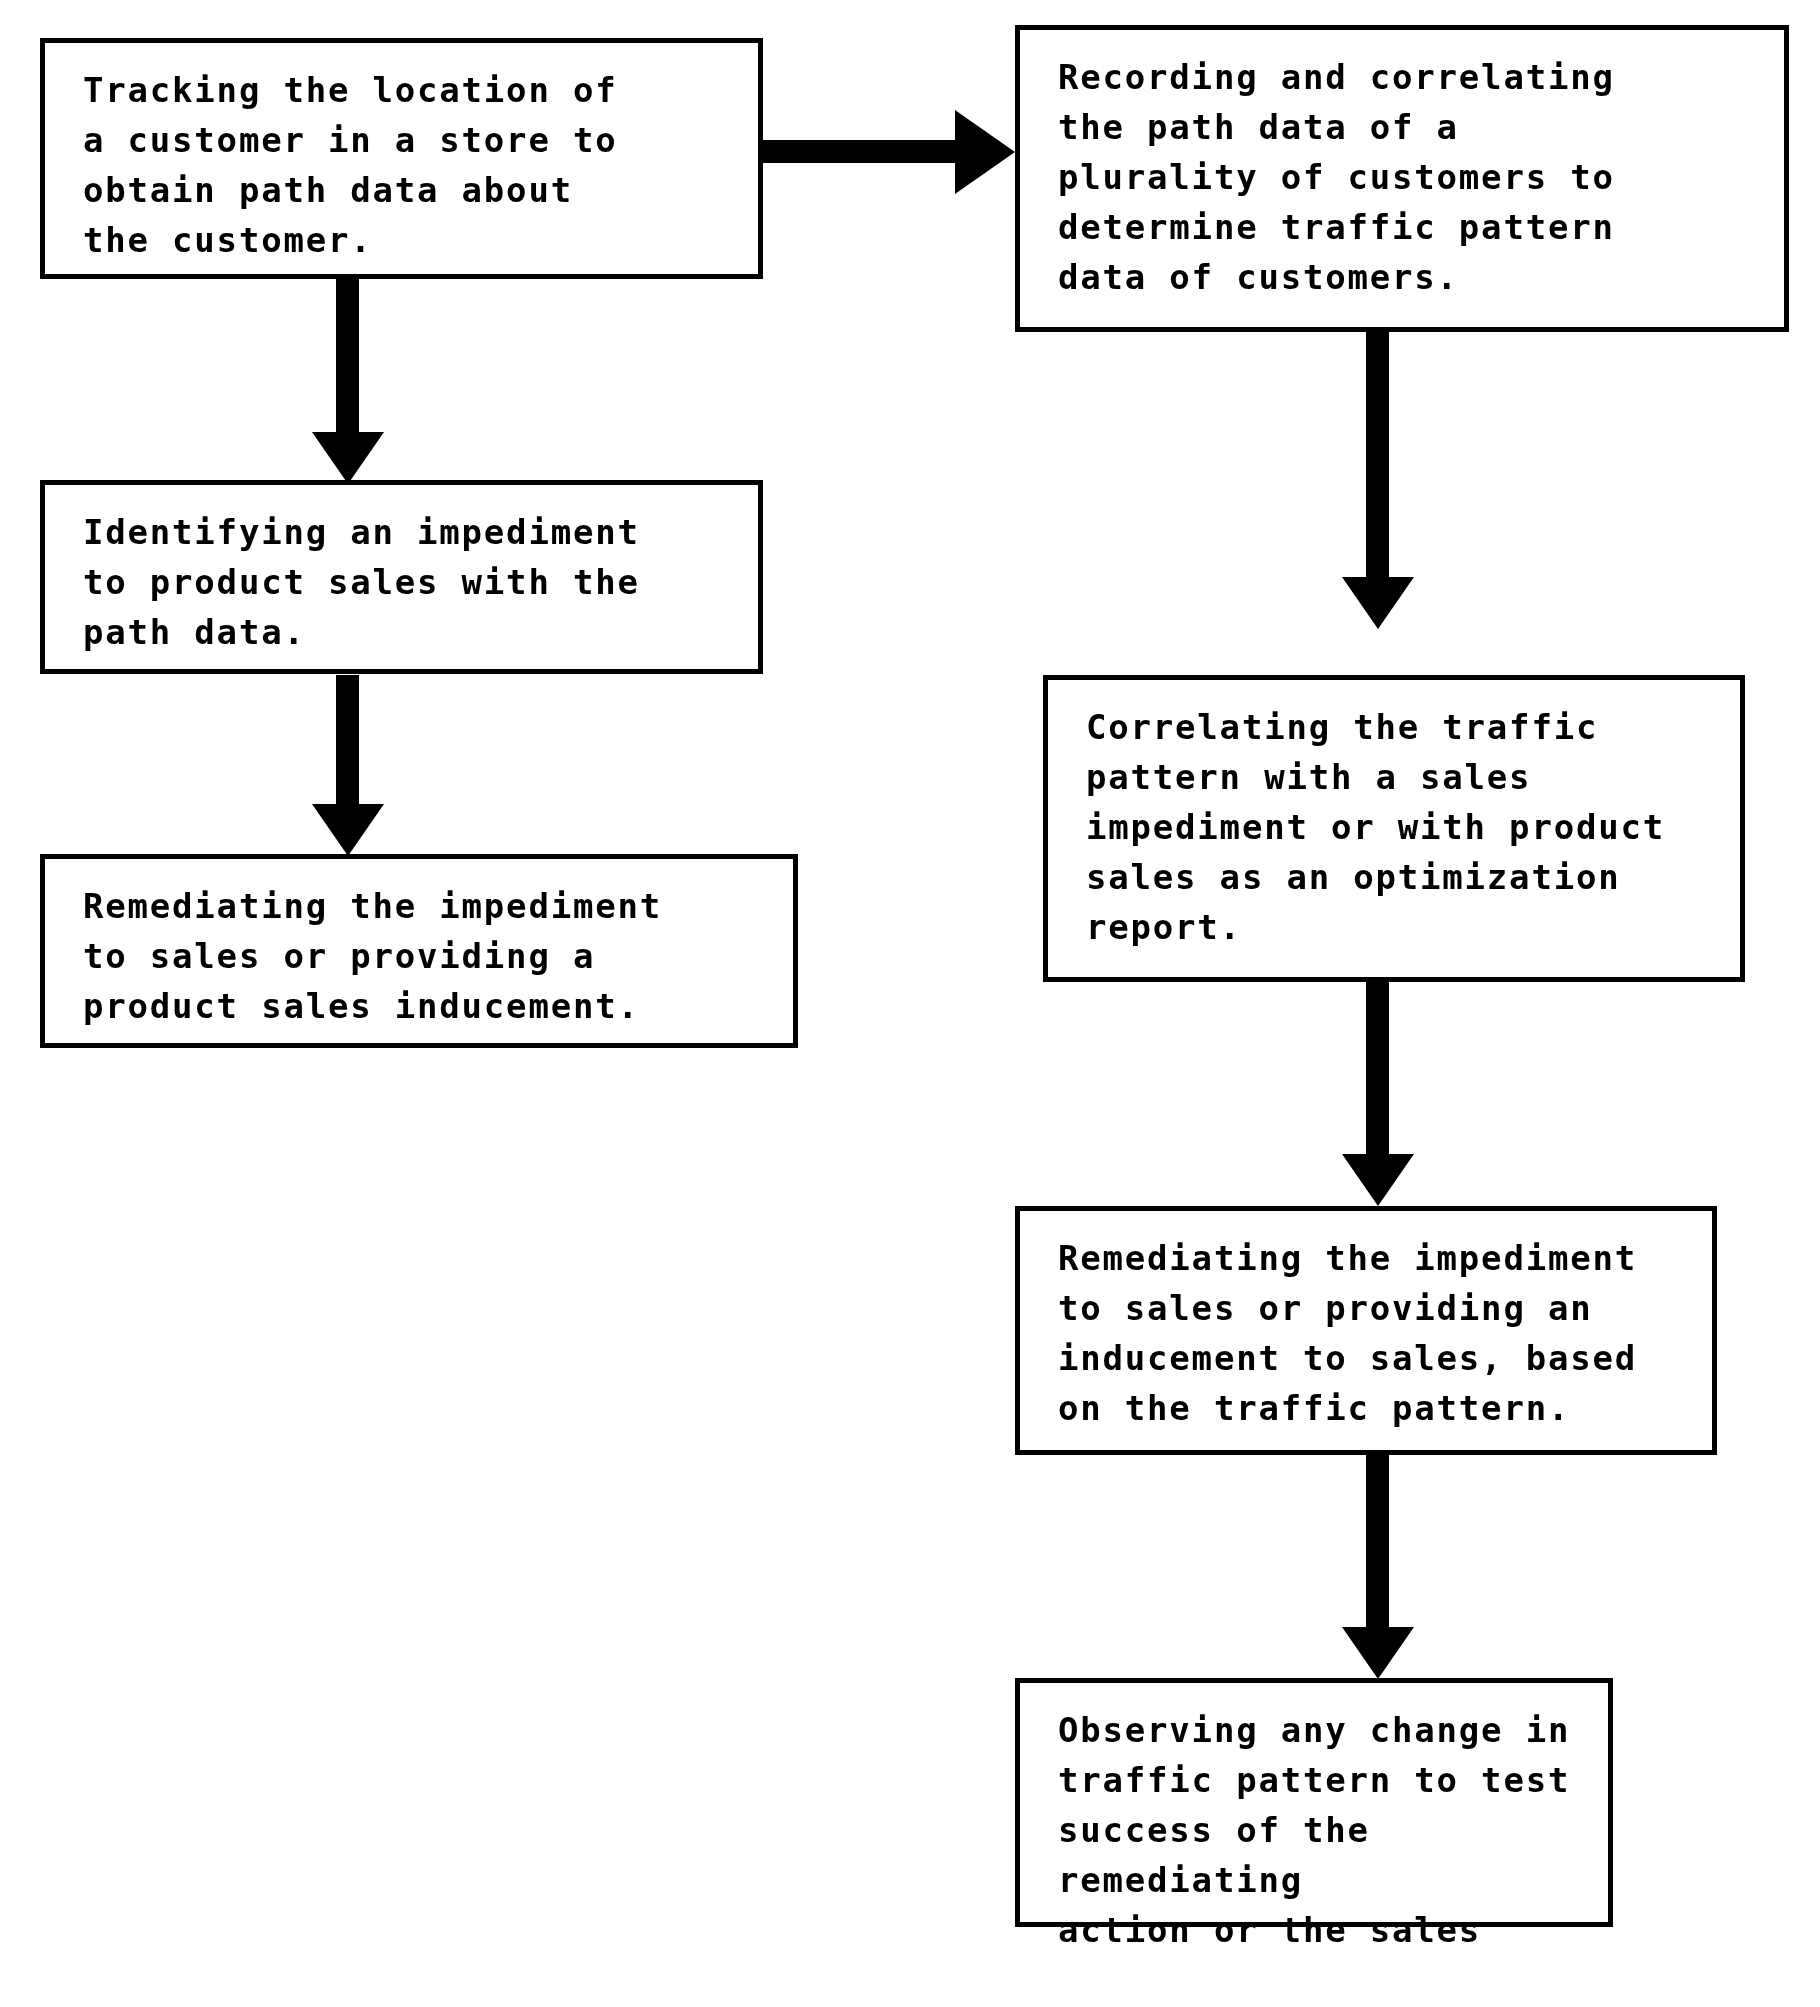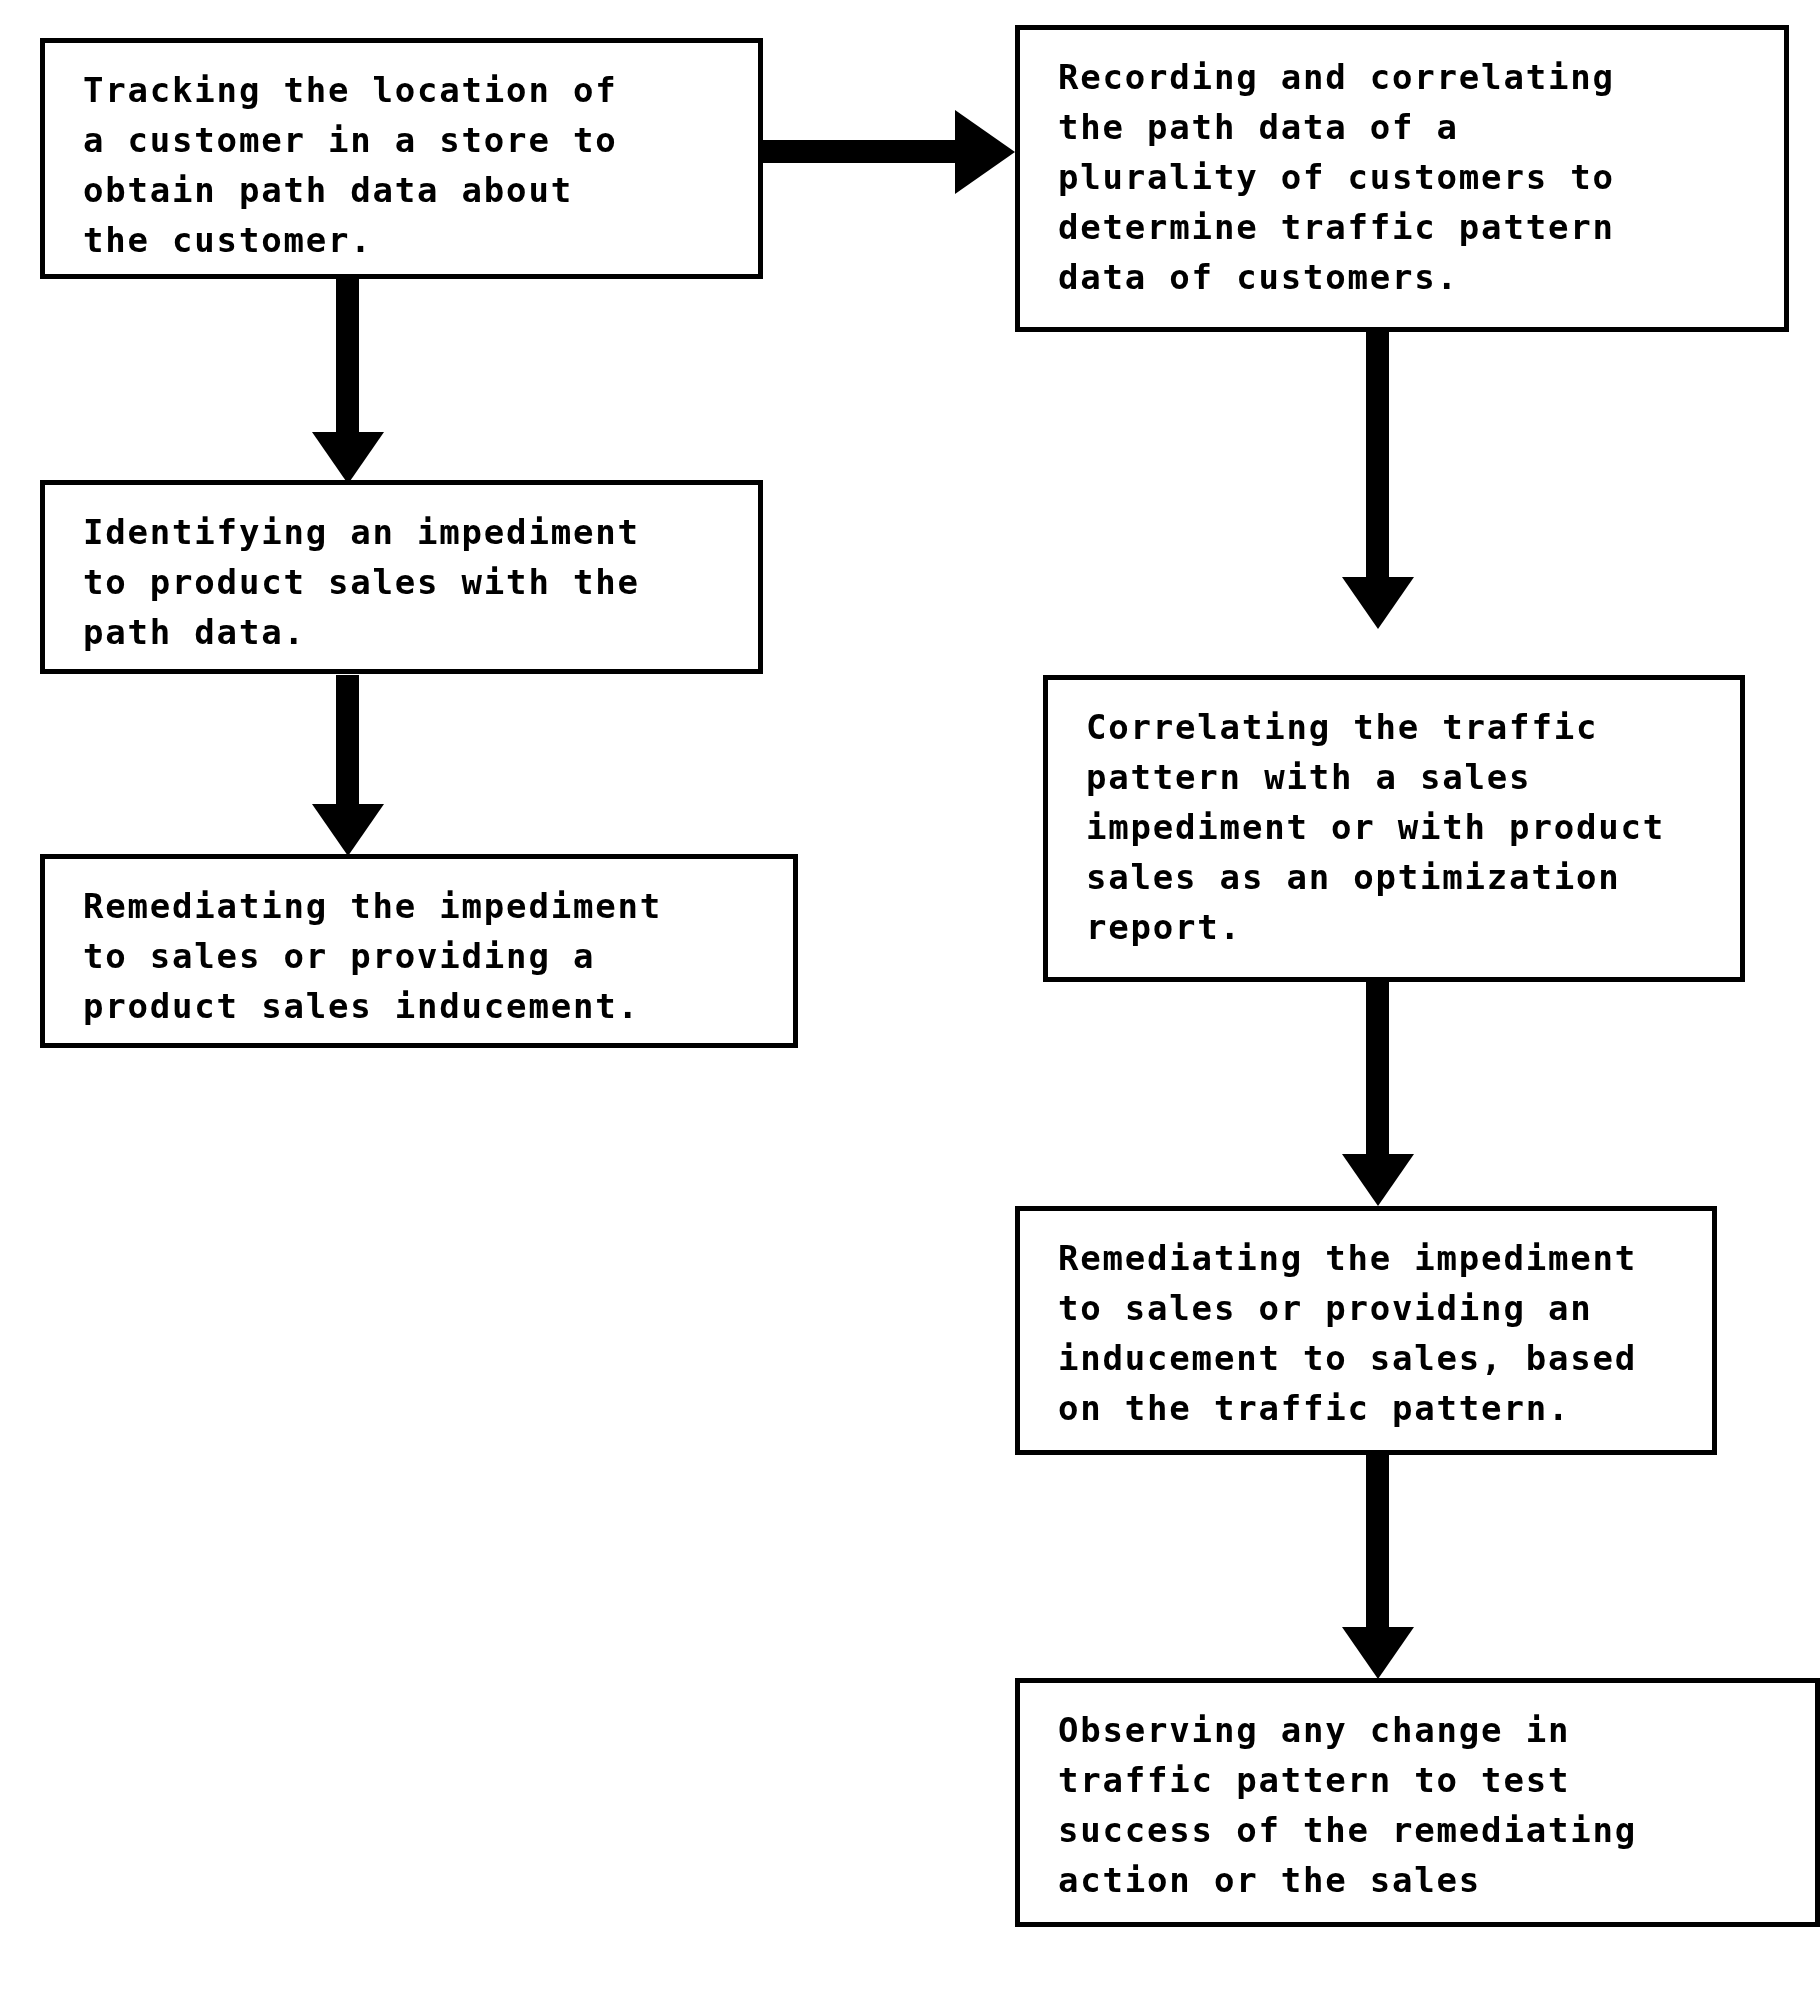--- a/index.html
+++ b/index.html
@@ -102,21 +102,21 @@
 report.</div>
   </div>
 
   <div class="node" style="left:1015px; top:1206px; width:702px; height:249px;">
     <div class="node-text">Remediating the impediment
 to sales or providing an
 inducement to sales, based
 on the traffic pattern.</div>
   </div>
 
-  <div class="node" style="left:1015px; top:1678px; width:805px; height:249px;">
+  <div class="node" style="left:1015px; top:1678px; width:598px; height:249px;">
     <div class="node-text">Observing any change in
 traffic pattern to test
 success of the remediating
 action or the sales</div>
   </div>
 
   <div>
     <div class="conn-h" style="left:763px; top:140px; width:194px; height:23px;"></div>
     <div class="arrow-right" style="left:955px; top:110px;"></div>
   </div>

